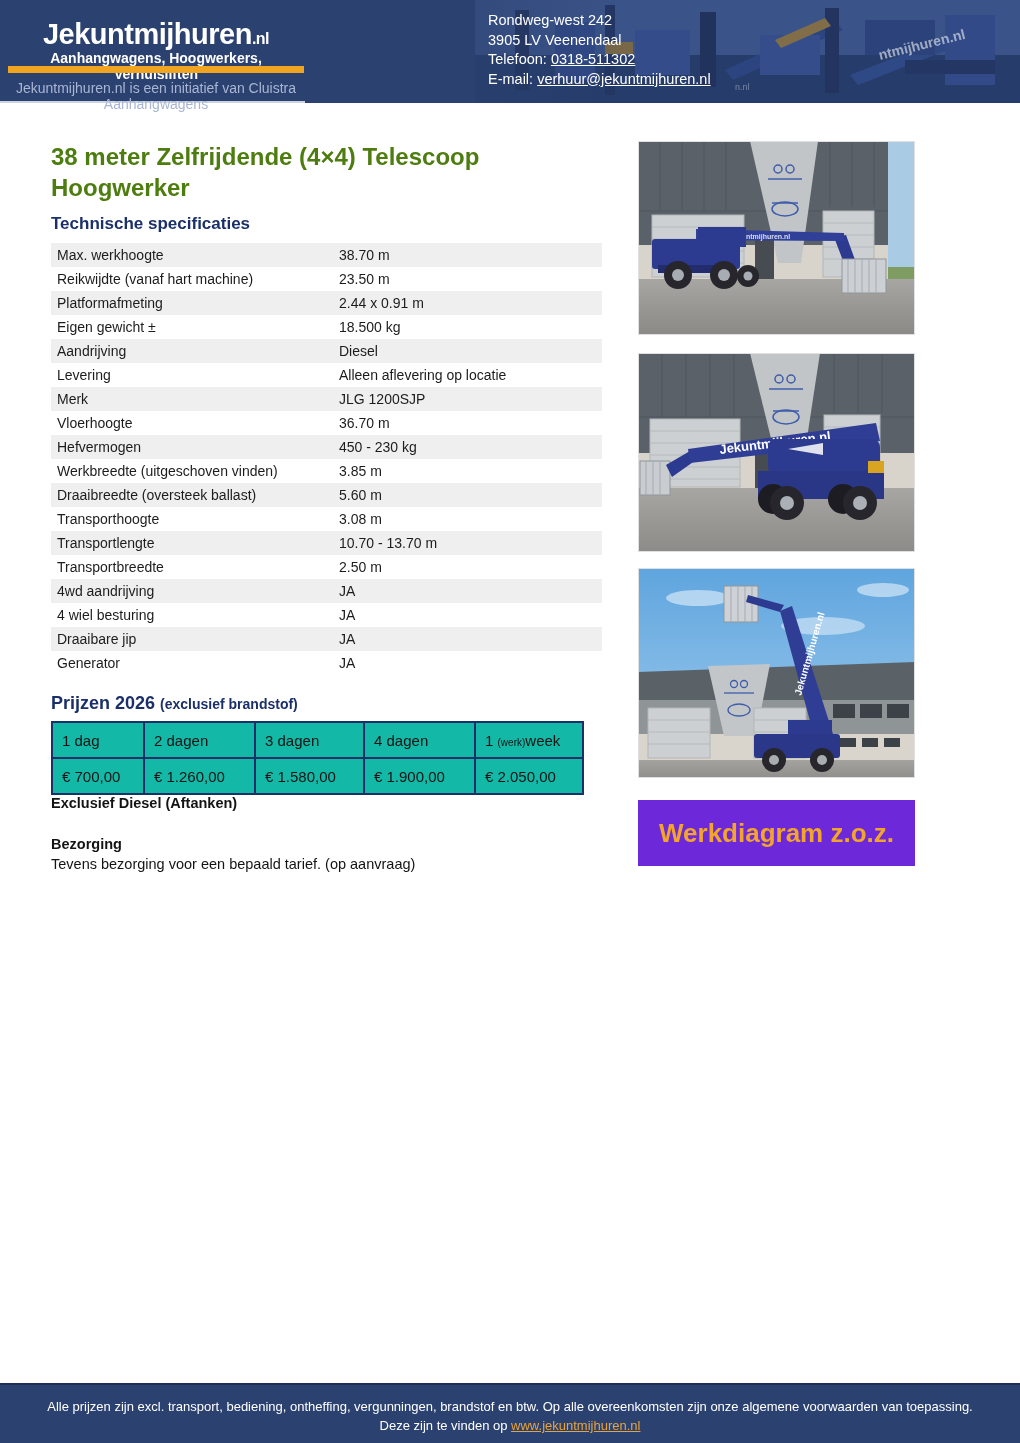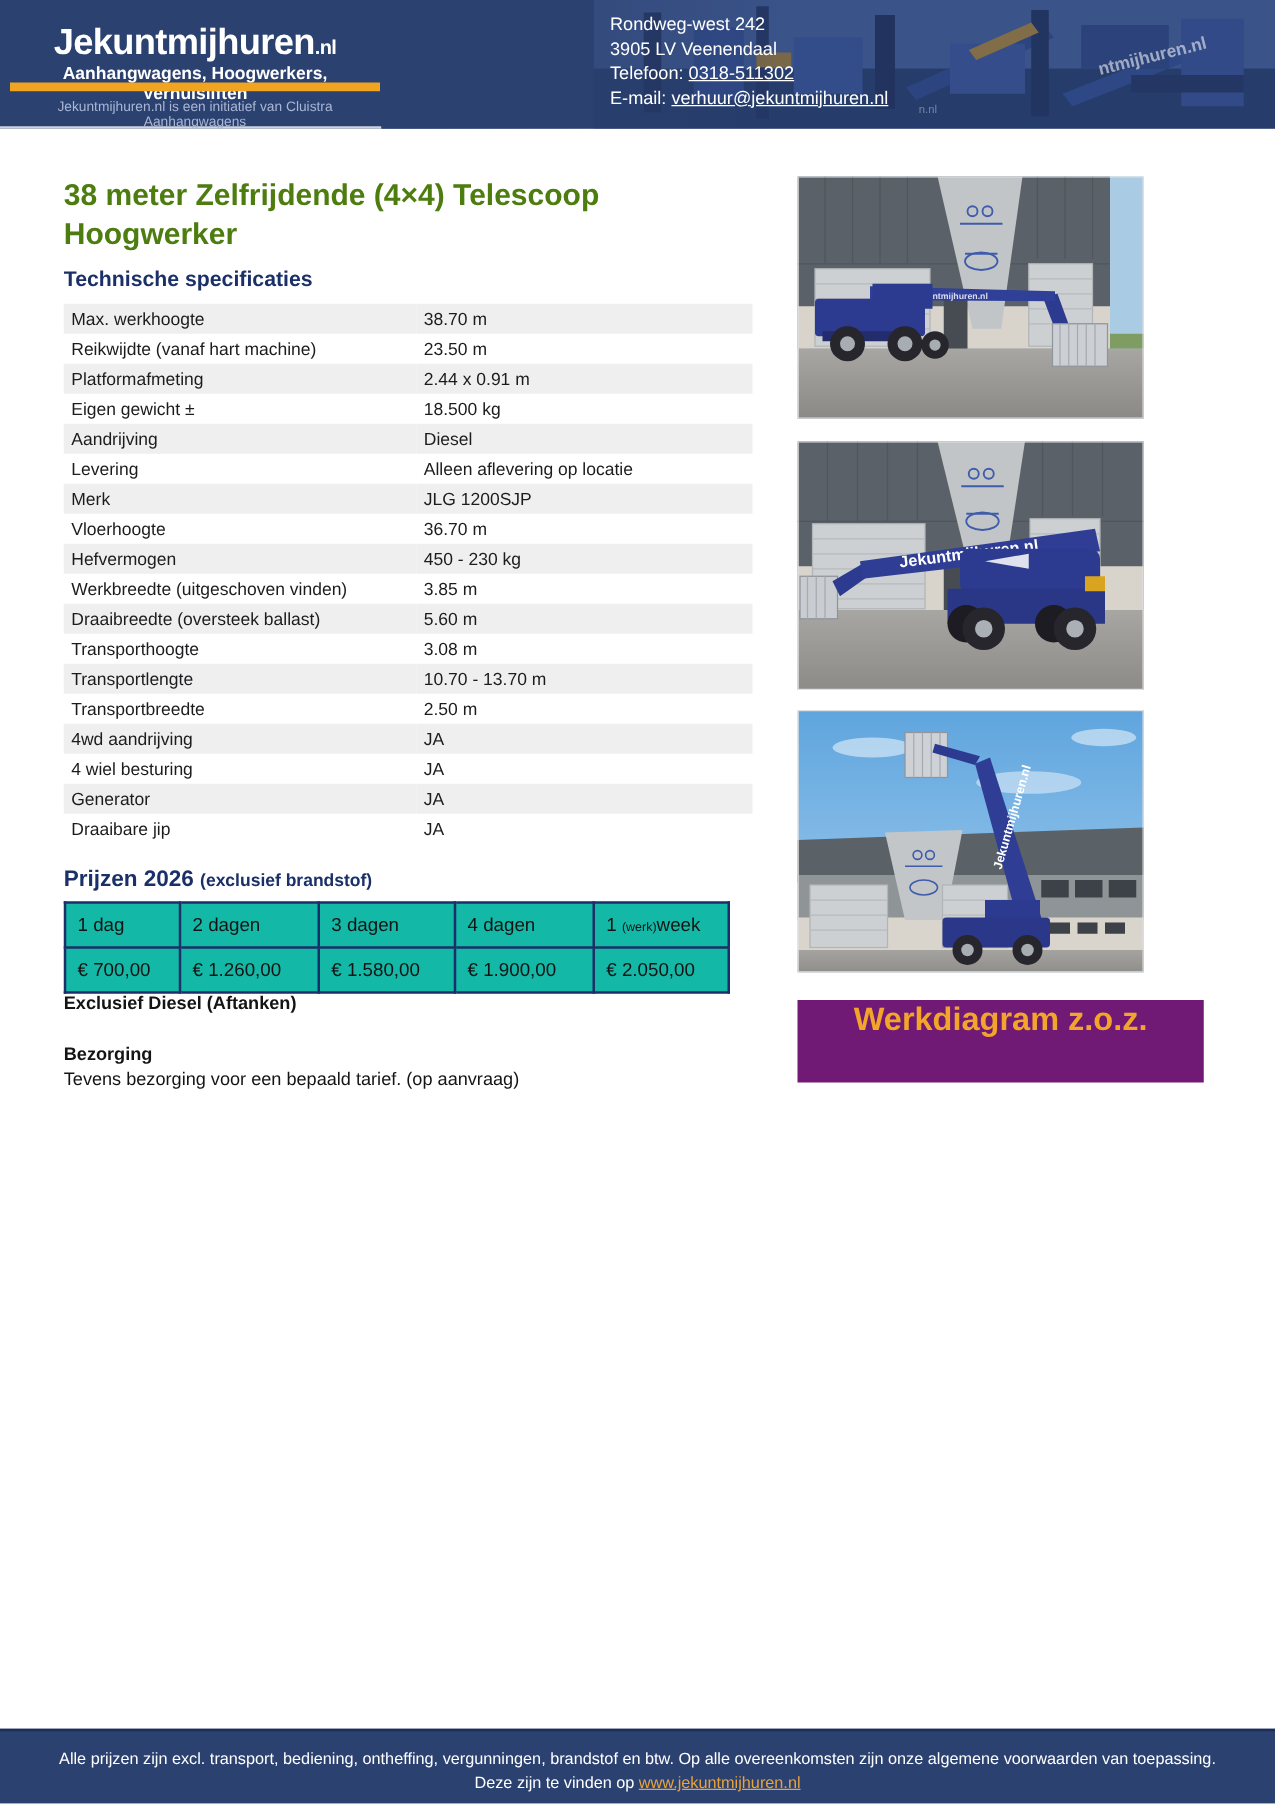--- a/index.html
+++ b/index.html
@@ -9,21 +9,21 @@
 
   
   .header { position: absolute; top: 0; left: 0; width: 1020px; height: 103px;
             background: #2b4170; border-bottom: 2px solid #cdd3e0; }
   .header-photo { position: absolute; top: 0; right: 0; width: 715px; height: 103px; }
   .logo-block { position: absolute; top: 0; left: 8px; width: 296px; height: 103px; text-align: center; }
   .logo-main { margin-top: 19px; font-size: 29px; font-weight: bold; color: #ffffff; line-height: 1.05; letter-spacing: -0.5px; }
   .logo-tld { font-size: 16px; }
   .logo-sub { font-size: 14px; font-weight: bold; color: #ffffff; margin-top: 1px; }
   .accent-bar { position: absolute; top: 66px; left: 0; width: 296px; height: 7px; background: #f0a41f; }
-  .logo-caption { position: absolute; top: 80px; left: 0; width: 100%; font-size: 11px; color: #a9b6d4; }
+  .logo-caption { position: absolute; top: 80px; left: 0; width: 100%; font-size: 14px; color: #a9b6d4; }
   .contact-block { position: absolute; top: 11px; left: 488px; color: #ffffff; font-size: 14.5px; line-height: 19.5px; }
   .contact-block a { color: #ffffff; text-decoration: underline; cursor: pointer; }
 
   
   .page-title { position: absolute; left: 51px; top: 141px; width: 570px;
                 font-size: 24px; font-weight: bold; color: #4d7c0f; line-height: 31px; }
   .specs-heading { position: absolute; left: 51px; top: 214px; font-size: 17px; font-weight: bold; color: #1b3068; }
   .specs-table { position: absolute; left: 51px; top: 243px; width: 551px; border-collapse: collapse; }
   .specs-table td { height: 24px; padding: 0 0 0 6px; font-size: 14px; color: #1c1c1e; vertical-align: middle; }
   .specs-table tr:nth-child(odd) { background: #efefef; }
@@ -39,22 +39,22 @@
   .fuel-note { position: absolute; left: 51px; top: 795px; font-size: 14.5px; font-weight: bold; color: #141414; }
   .delivery-heading { position: absolute; left: 51px; top: 836px; font-size: 14.5px; font-weight: bold; color: #141414; }
   .delivery-text { position: absolute; left: 51px; top: 856px; font-size: 14.5px; color: #141414; }
 
   
   .photo { position: absolute; left: 638px; width: 277px; }
   .photo svg { display: block; width: 100%; height: 100%; }
   #photo1 { top: 141px; height: 194px; }
   #photo2 { top: 353px; height: 199px; }
   #photo3 { top: 568px; height: 210px; }
-  .werkdiagram { position: absolute; left: 638px; top: 800px; width: 325px; height: 66px;
-                 background: #701a75; display: flex; justify-content: center; }
+  .werkdiagram { position: absolute; left: 638px; top: 800px; width: 277px; height: 66px;
+                 background: #6d28d9; display: flex; align-items: center; justify-content: center; }
   .werkdiagram span { color: #f2a52a; font-size: 26px; font-weight: bold; }
 
   
   .footer { position: absolute; left: 0; top: 1383px; width: 1020px; height: 60px; background: #2b4170;
             border-top: 2px solid #1e2f57; color: #ffffff; font-size: 13px; text-align: center; padding-top: 12px; line-height: 19px; }
   .footer a { color: #e8a33d; text-decoration: underline; cursor: pointer; }
 </style>
 </head>
 <body>
 
@@ -176,25 +176,25 @@
         </tr>
       <tr>
           <td class="spec-label">4wd aandrijving</td>
           <td>JA</td>
         </tr>
       <tr>
           <td class="spec-label">4 wiel besturing</td>
           <td>JA</td>
         </tr>
       <tr>
+          <td class="spec-label">Draaibare jip</td>
+          <td>JA</td>
+        </tr>
+      <tr>
           <td class="spec-label">Generator</td>
-          <td>JA</td>
-        </tr>
-      <tr>
-          <td class="spec-label">Draaibare jip</td>
           <td>JA</td>
         </tr>
     </tbody>
   </table>
 
   <div class="prices-heading">
     <span>Prijzen 2026</span><span class="suffix">(exclusief brandstof)</span>
   </div>
 
   <table class="price-table">

